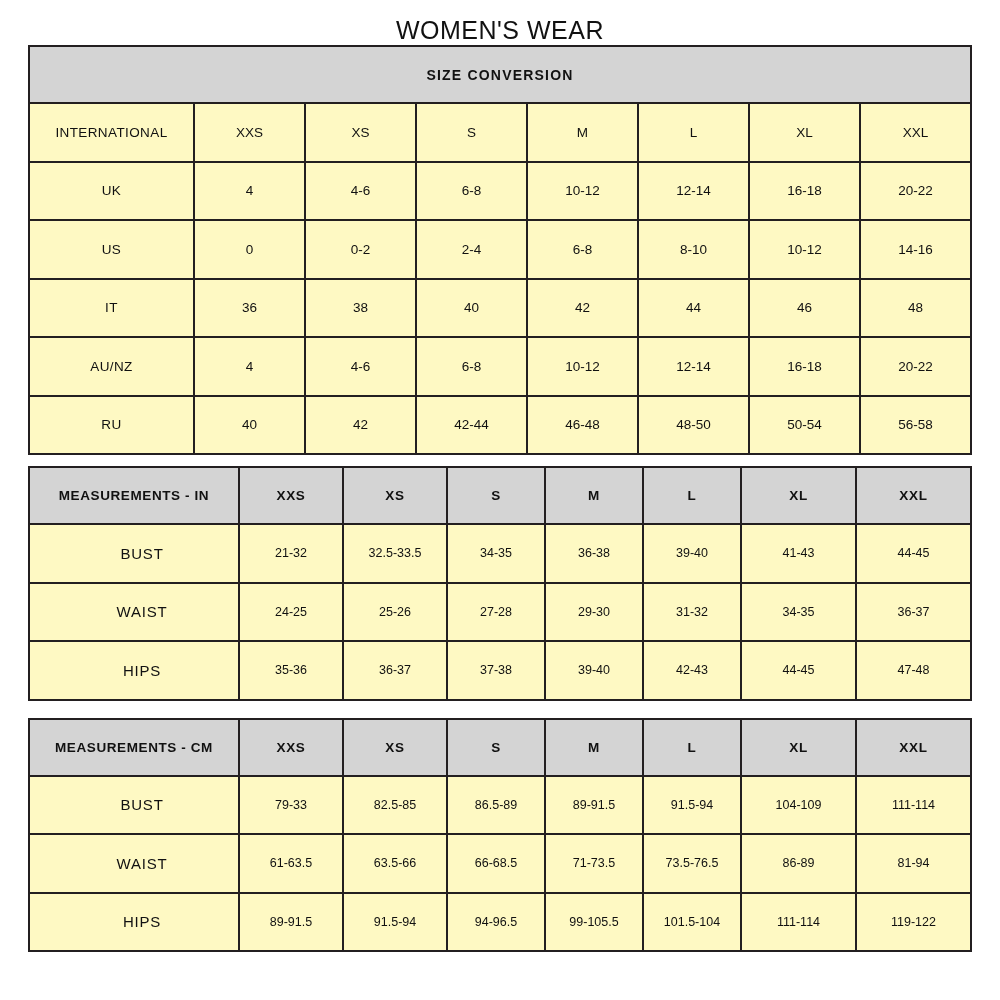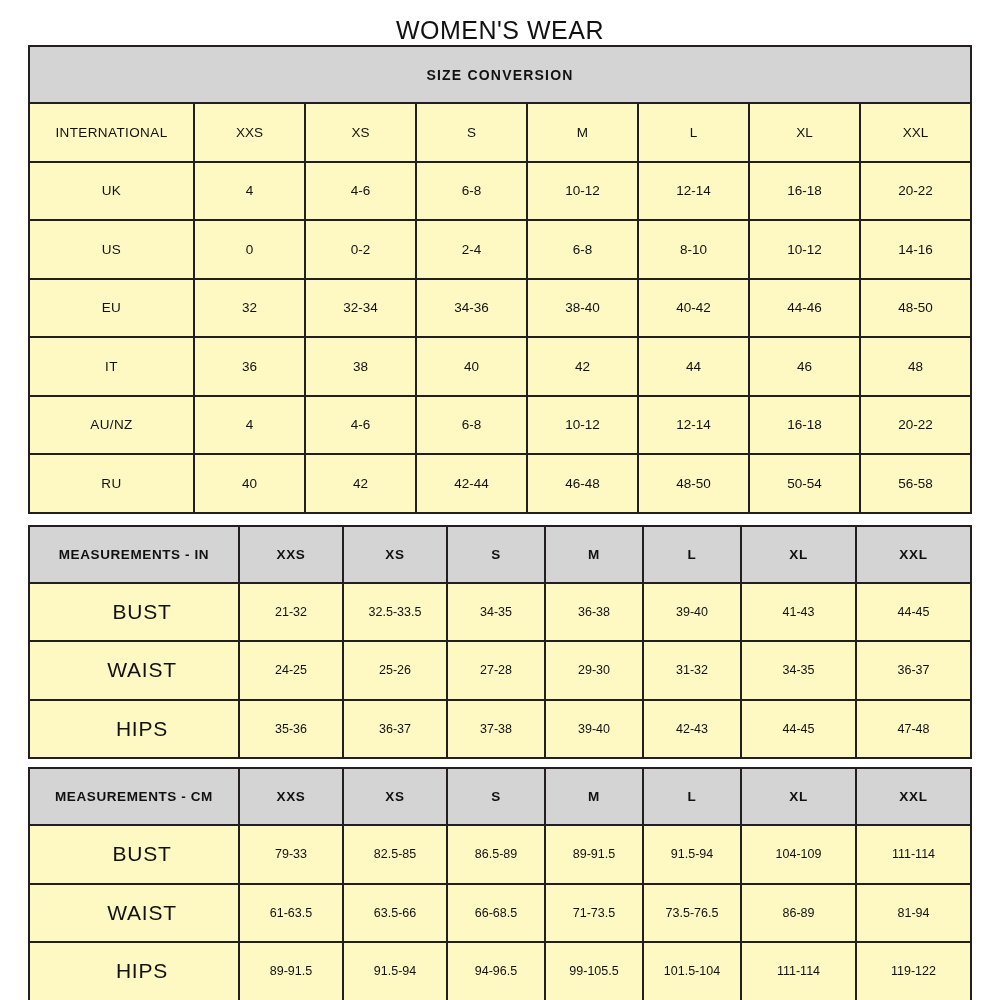--- a/index.html
+++ b/index.html
@@ -30,21 +30,21 @@
     color: #111111;
   }
   table {
     border-collapse: collapse;
     table-layout: fixed;
     width: 942px;
     margin: 0 auto;
     background: #fef9c3;
   }
   table.t1 { margin-bottom: 11px; }
-  table.t2 { margin-bottom: 8px; }
+  table.t2 { margin-bottom: 17px; }
   th, td {
     border: 2px solid #231f20;
     text-align: center;
     vertical-align: middle;
     font-size: 13.5px;
     font-weight: 400;
     color: #111111;
     padding: 0;
   }
   
@@ -68,21 +68,21 @@
     height: 55px;
     font-weight: 700;
     font-size: 13.5px;
     letter-spacing: 0.7px;
   }
   .tm thead th.corner {
     letter-spacing: 0.6px;
   }
   .tm tbody td { height: 56.5px; }
   .tm tbody td.rowlabel {
-    font-size: 21px;
+    font-size: 15px;
     letter-spacing: 0.8px;
     padding-left: 16px;
   }
   .tm tbody td.val { font-size: 12.5px; }
 </style>
 </head>
 <body>
 
 <div class="page">
 
@@ -128,30 +128,20 @@
         <td class="rowlabel">US</td>
         <td class="val">0</td>
         <td class="val">0-2</td>
         <td class="val">2-4</td>
         <td class="val">6-8</td>
         <td class="val">8-10</td>
         <td class="val">10-12</td>
         <td class="val">14-16</td>
       </tr>
       <tr class="row">
-        <td class="rowlabel">EU</td>
-        <td class="val">32</td>
-        <td class="val">32-34</td>
-        <td class="val">34-36</td>
-        <td class="val">38-40</td>
-        <td class="val">40-42</td>
-        <td class="val">44-46</td>
-        <td class="val">48-50</td>
-      </tr>
-      <tr class="row">
         <td class="rowlabel">IT</td>
         <td class="val">36</td>
         <td class="val">38</td>
         <td class="val">40</td>
         <td class="val">42</td>
         <td class="val">44</td>
         <td class="val">46</td>
         <td class="val">48</td>
       </tr>
       <tr class="row">

